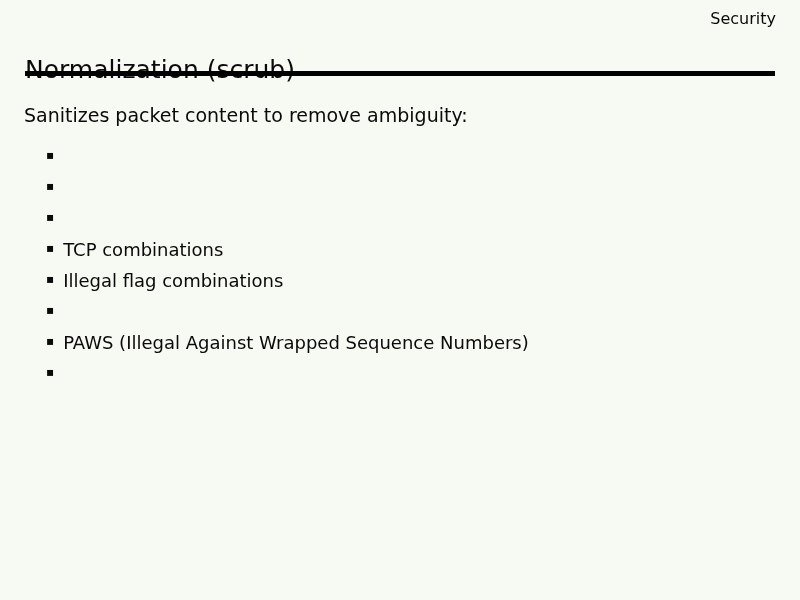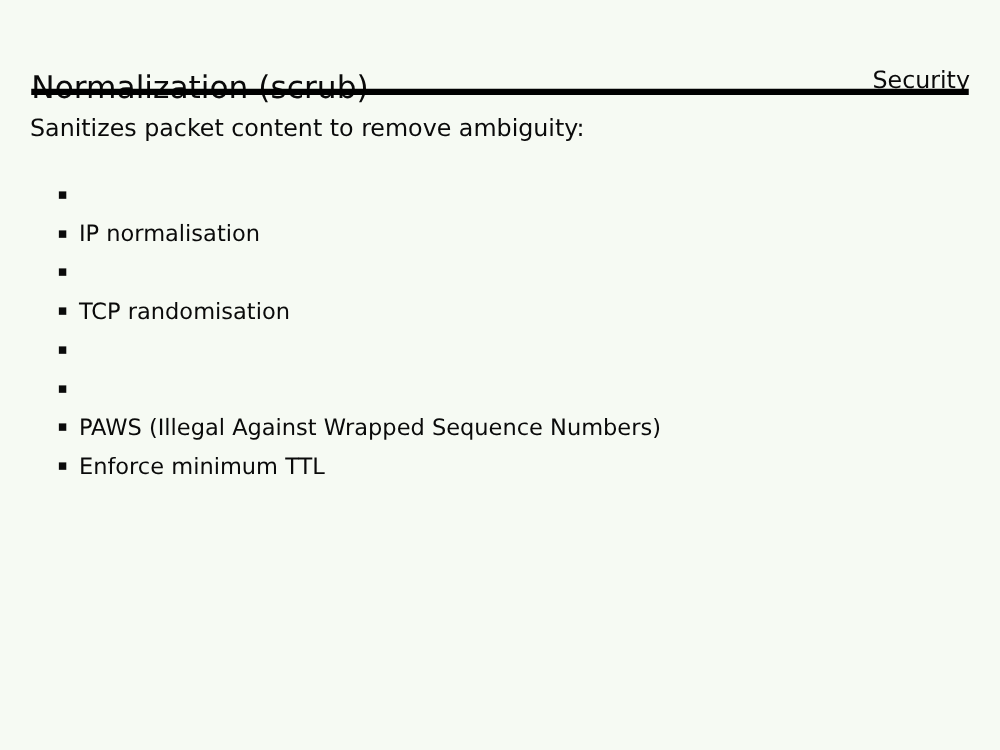--- a/index.html
+++ b/index.html
@@ -12,43 +12,42 @@
     position: relative;
     background: #f6faf3;
     color: #0a0a0a;
     font-family: "DejaVu Sans", "Liberation Sans", sans-serif;
     overflow: hidden;
   }
   .context-label {
     position: absolute;
     top: 9px;
     right: 24px;
-    font-size: 19px;
+    font-size: 16px;
     letter-spacing: 0px;
-    margin-top: 44px;
   }
   .slide-title {
     position: absolute;
     top: 38px;
     left: 25px;
     font-size: 25px;
     font-weight: 500;
     letter-spacing: 0px;
   }
   .title-rule {
     position: absolute;
     top: 71px;
     left: 25px;
     width: 750px;
     height: 5px;
     background: #000000;
   }
   .intro-text {
     position: absolute;
-    top: 92px;
+    top: 104px;
     left: 24px;
     font-size: 19px;
   }
   .bullet-list {
     position: absolute;
     top: 141px;
     left: 46px;
     margin: 0;
     padding: 0;
     list-style: none;
@@ -78,36 +77,35 @@
 <div class="title-rule"></div>
 
 <div class="intro-text">Sanitizes packet content to remove ambiguity:</div>
 
 <ul class="bullet-list">
   <li>
     <span class="bullet-glyph">▪</span>
   </li>
   <li>
     <span class="bullet-glyph">▪</span>
-    <span>IP normalisation</span>
   </li>
   <li>
     <span class="bullet-glyph">▪</span>
   </li>
   <li>
     <span class="bullet-glyph">▪</span>
-    <span>TCP randomisation</span>
+    <span>TCP combinations</span>
   </li>
   <li>
     <span class="bullet-glyph">▪</span>
+    <span>Illegal flag combinations</span>
   </li>
   <li>
     <span class="bullet-glyph">▪</span>
   </li>
   <li>
     <span class="bullet-glyph">▪</span>
     <span>PAWS (Illegal Against Wrapped Sequence Numbers)</span>
   </li>
   <li>
     <span class="bullet-glyph">▪</span>
-    <span>Enforce minimum TTL</span>
   </li>
 </ul>
 
 </body></html>

